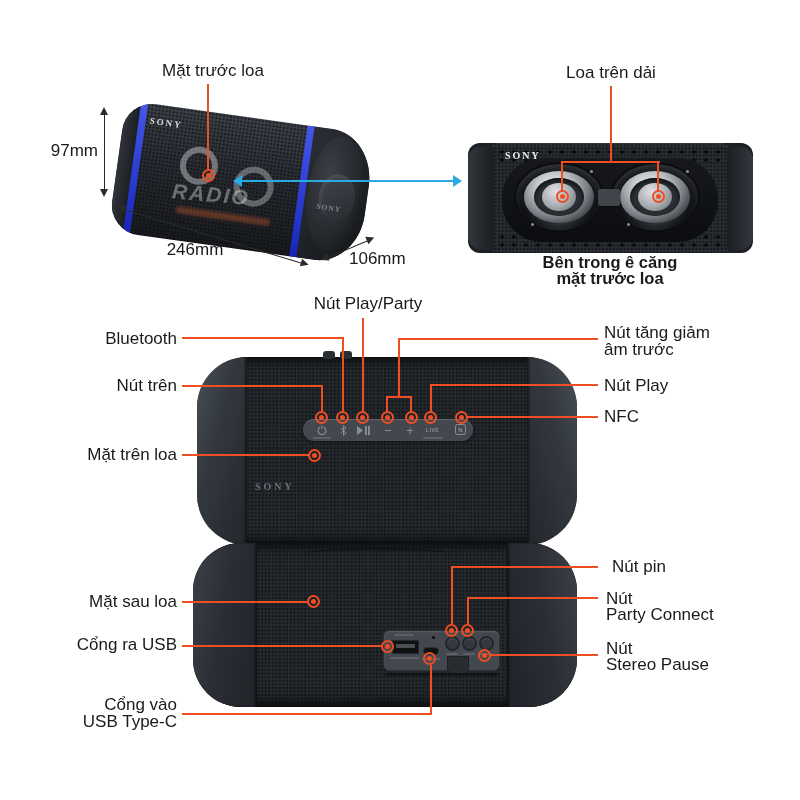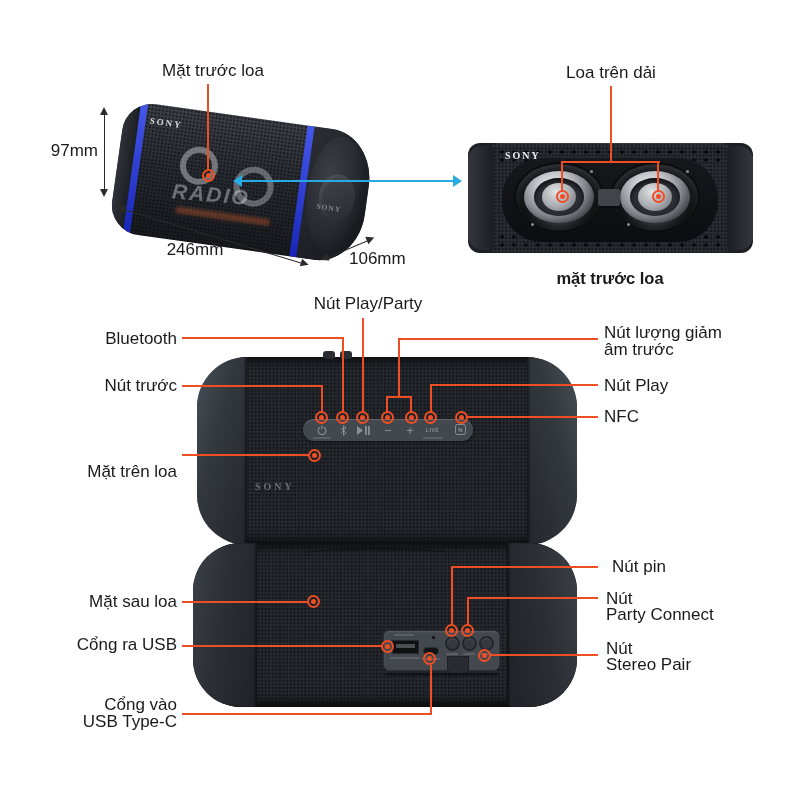--- a/index.html
+++ b/index.html
@@ -125,20 +125,21 @@
   <div style="position:absolute;left:531px;top:223px;width:3px;height:3px;border-radius:50%;background:#8b8f94;"></div>
   <div style="position:absolute;left:627px;top:223px;width:3px;height:3px;border-radius:50%;background:#8b8f94;"></div>
 
   <div class="lbl c" style="left:555px;top:64px;width:112px;">Loa trên dải</div>
   <div class="ol" style="left:610px;top:86px;width:2px;height:77px;"></div>
   <div class="ol" style="left:561px;top:161px;width:99px;height:2px;"></div>
   <div class="ol" style="left:561px;top:161px;width:2px;height:31px;"></div>
   <div class="ol" style="left:657px;top:161px;width:2px;height:31px;"></div>
   <div class="odot" style="left:556px;top:190px;"></div>
   <div class="odot" style="left:652px;top:190px;"></div>
+  <div class="lbl b c" style="left:529px;top:254px;width:162px;">Bên trong ê căng</div>
   <div class="lbl b c" style="left:529px;top:270px;width:162px;">mặt trước loa</div>
 
   <div class="topv-body">
     <div class="tex" style="position:absolute;left:46px;top:3px;width:290px;height:182px;"></div>
     <div class="cap" style="left:0;width:50px;border-radius:52px 0 0 52px;background:linear-gradient(105deg,#4a5057 0%,#33383f 40%,#23262b 100%);box-shadow:inset -2px 0 2px rgba(0,0,0,.5);"></div>
     <div class="cap" style="right:0;width:50px;border-radius:0 52px 52px 0;background:linear-gradient(255deg,#4a5057 0%,#33383f 40%,#23262b 100%);box-shadow:inset 2px 0 2px rgba(0,0,0,.5);"></div>
     <div style="position:absolute;left:126px;top:-6px;width:12px;height:8px;border-radius:3px;background:#2a2d32;"></div>
     <div style="position:absolute;left:143px;top:-6px;width:12px;height:8px;border-radius:3px;background:#2a2d32;"></div>
     <div class="pill">
       <span class="picon" style="left:13px;width:12px;">
@@ -171,30 +172,30 @@
 
   <div class="lbl c" style="left:302px;top:295px;width:132px;">Nút Play/Party</div>
   <div class="ol" style="left:362px;top:318px;width:2px;height:94px;"></div>
   <div class="odot" style="left:356px;top:411px;"></div>
 
   <div class="lbl r" style="left:40px;top:330px;width:137px;">Bluetooth</div>
   <div class="ol" style="left:182px;top:337px;width:162px;height:2px;"></div>
   <div class="ol" style="left:342px;top:337px;width:2px;height:75px;"></div>
   <div class="odot" style="left:336px;top:411px;"></div>
 
-  <div class="lbl r" style="left:40px;top:377px;width:137px;">Nút trước</div>
+  <div class="lbl r" style="left:40px;top:377px;width:137px;">Nút trên</div>
   <div class="ol" style="left:182px;top:385px;width:141px;height:2px;"></div>
   <div class="ol" style="left:321px;top:385px;width:2px;height:27px;"></div>
   <div class="odot" style="left:315px;top:411px;"></div>
 
-  <div class="lbl r" style="left:40px;top:463px;width:137px;">Mặt trên loa</div>
+  <div class="lbl r" style="left:40px;top:446px;width:137px;">Mặt trên loa</div>
   <div class="ol" style="left:182px;top:454px;width:128px;height:2px;"></div>
   <div class="odot" style="left:308px;top:449px;"></div>
 
-  <div class="lbl" style="left:604px;top:324px;">Nút lượng giảm</div>
+  <div class="lbl" style="left:604px;top:324px;">Nút tăng giảm</div>
   <div class="lbl" style="left:604px;top:341px;">âm trước</div>
   <div class="ol" style="left:398px;top:338px;width:200px;height:2px;"></div>
   <div class="ol" style="left:398px;top:338px;width:2px;height:60px;"></div>
   <div class="ol" style="left:386px;top:396px;width:26px;height:2px;"></div>
   <div class="ol" style="left:386px;top:396px;width:2px;height:16px;"></div>
   <div class="ol" style="left:410px;top:396px;width:2px;height:16px;"></div>
   <div class="odot" style="left:381px;top:411px;"></div>
   <div class="odot" style="left:405px;top:411px;"></div>
 
   <div class="lbl" style="left:604px;top:377px;">Nút Play</div>
@@ -250,17 +251,17 @@
   <div class="ol" style="left:451px;top:566px;width:2px;height:59px;"></div>
   <div class="odot" style="left:445px;top:624px;"></div>
 
   <div class="lbl" style="left:606px;top:590px;">Nút</div>
   <div class="lbl" style="left:606px;top:606px;">Party Connect</div>
   <div class="ol" style="left:467px;top:597px;width:131px;height:2px;"></div>
   <div class="ol" style="left:467px;top:597px;width:2px;height:28px;"></div>
   <div class="odot" style="left:461px;top:624px;"></div>
 
   <div class="lbl" style="left:606px;top:640px;">Nút</div>
-  <div class="lbl" style="left:606px;top:656px;">Stereo Pair</div>
+  <div class="lbl" style="left:606px;top:656px;">Stereo Pause</div>
   <div class="ol" style="left:490px;top:654px;width:108px;height:2px;"></div>
   <div class="odot" style="left:478px;top:649px;"></div>
 
 </div>
 
 </body></html>

